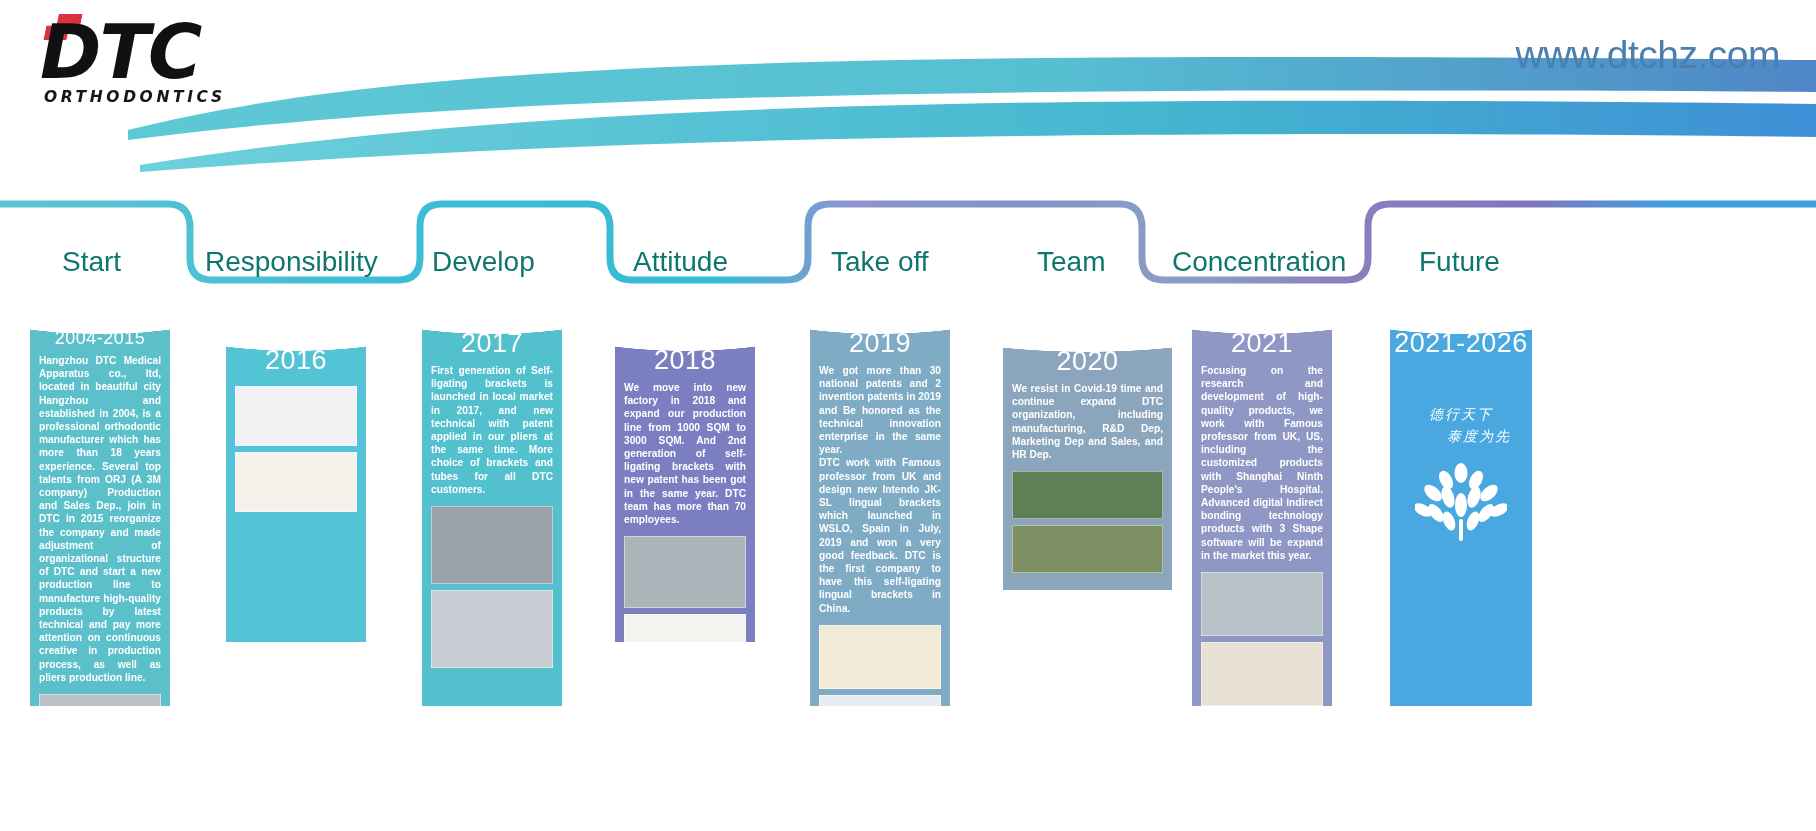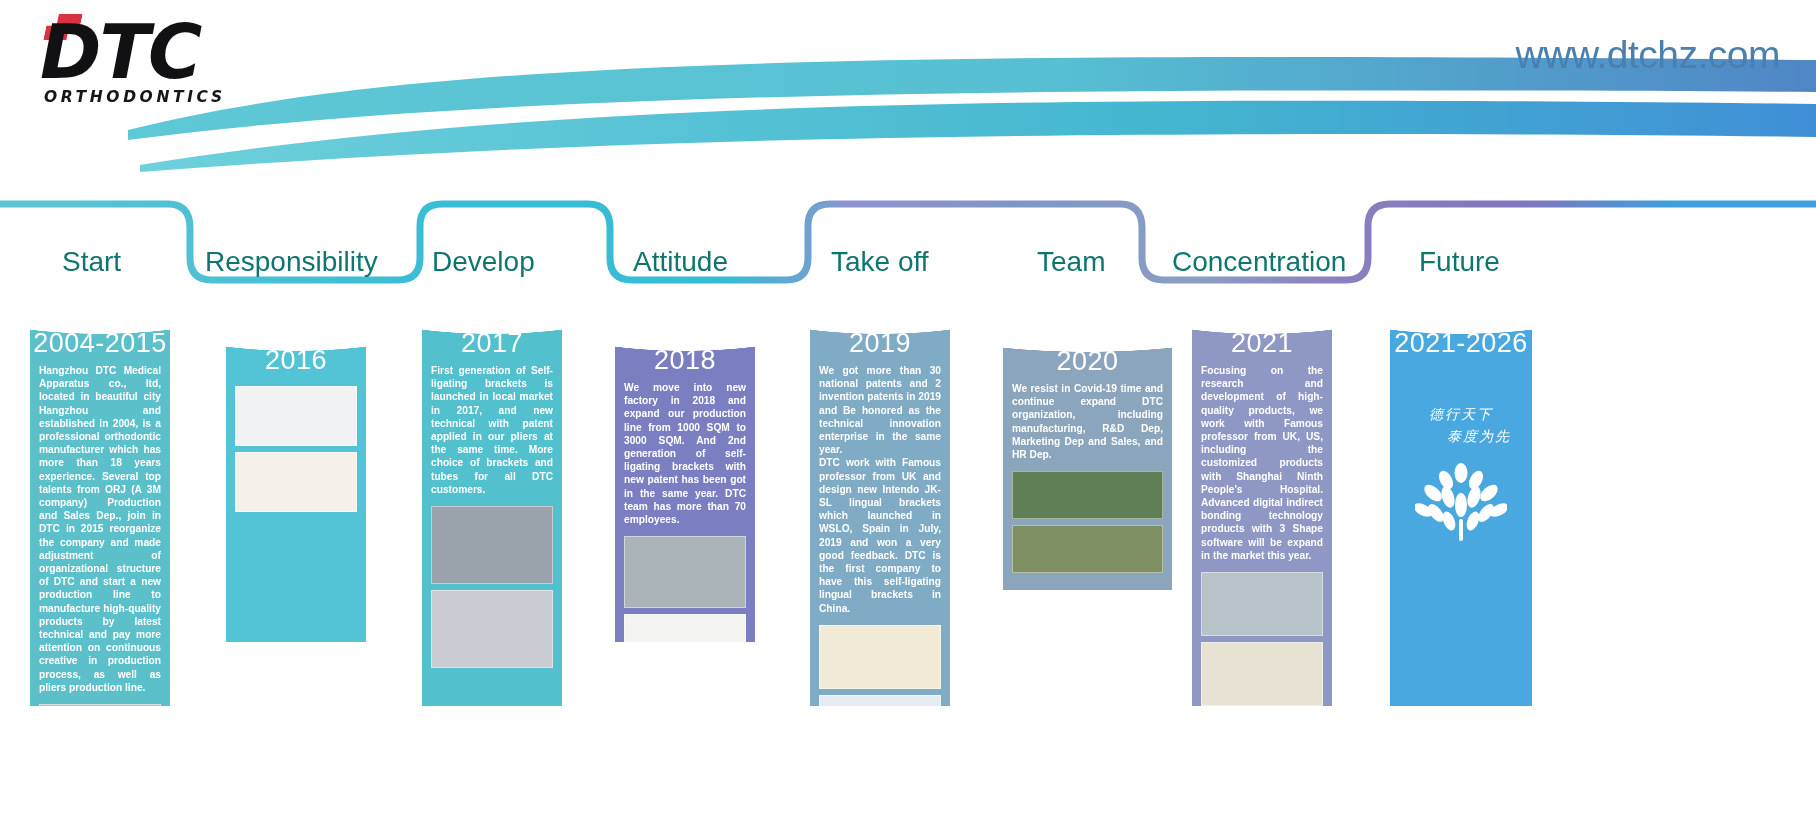--- a/index.html
+++ b/index.html
@@ -145,21 +145,21 @@
     <div class="sect-label" style="left: 633px;">Attitude</div>
     <div class="sect-label" style="left: 831px;">Take off</div>
     <div class="sect-label" style="left: 1037px;">Team</div>
     <div class="sect-label" style="left: 1172px;">Concentration</div>
     <div class="sect-label" style="left: 1419px;">Future</div>
   </div>
 
 <div id="cards">
     <div class="card" style="left: 30px; top: 288px; width: 140px; height: 418px; background: rgb(92, 192, 203);">
       <div style="padding-top: 40px;">
-        <div class="year" style="font-size: 27px; text-align: center;">2004-2015</div>
+        <div class="year" style="font-size: 18px; text-align: center;">2004-2015</div>
         <div class="body" style="white-space: pre-line;">Hangzhou DTC Medical Apparatus co., ltd, located in beautiful city Hangzhou and established in 2004, is a professional orthodontic manufacturer which has more than 18 years experience. Several top talents from ORJ (A 3M company) Production and Sales Dep., join in DTC in 2015 reorganize the company and made adjustment of organizational structure of DTC and start a new production line to manufacture high-quality products by latest technical and pay more attention on continuous creative in production process, as well as pliers production line.</div>
         <div class="imgs">
           <div class="photo" style="height: 62px; background: rgb(185, 195, 201);"></div>
         </div>
       </div>
     </div>
     <div class="card" style="left: 226px; top: 305px; width: 140px; height: 337px; background: rgb(83, 195, 214);">
       <div style="padding-top: 40px;">
         <div class="year">2016</div>
         <div class="imgs">

